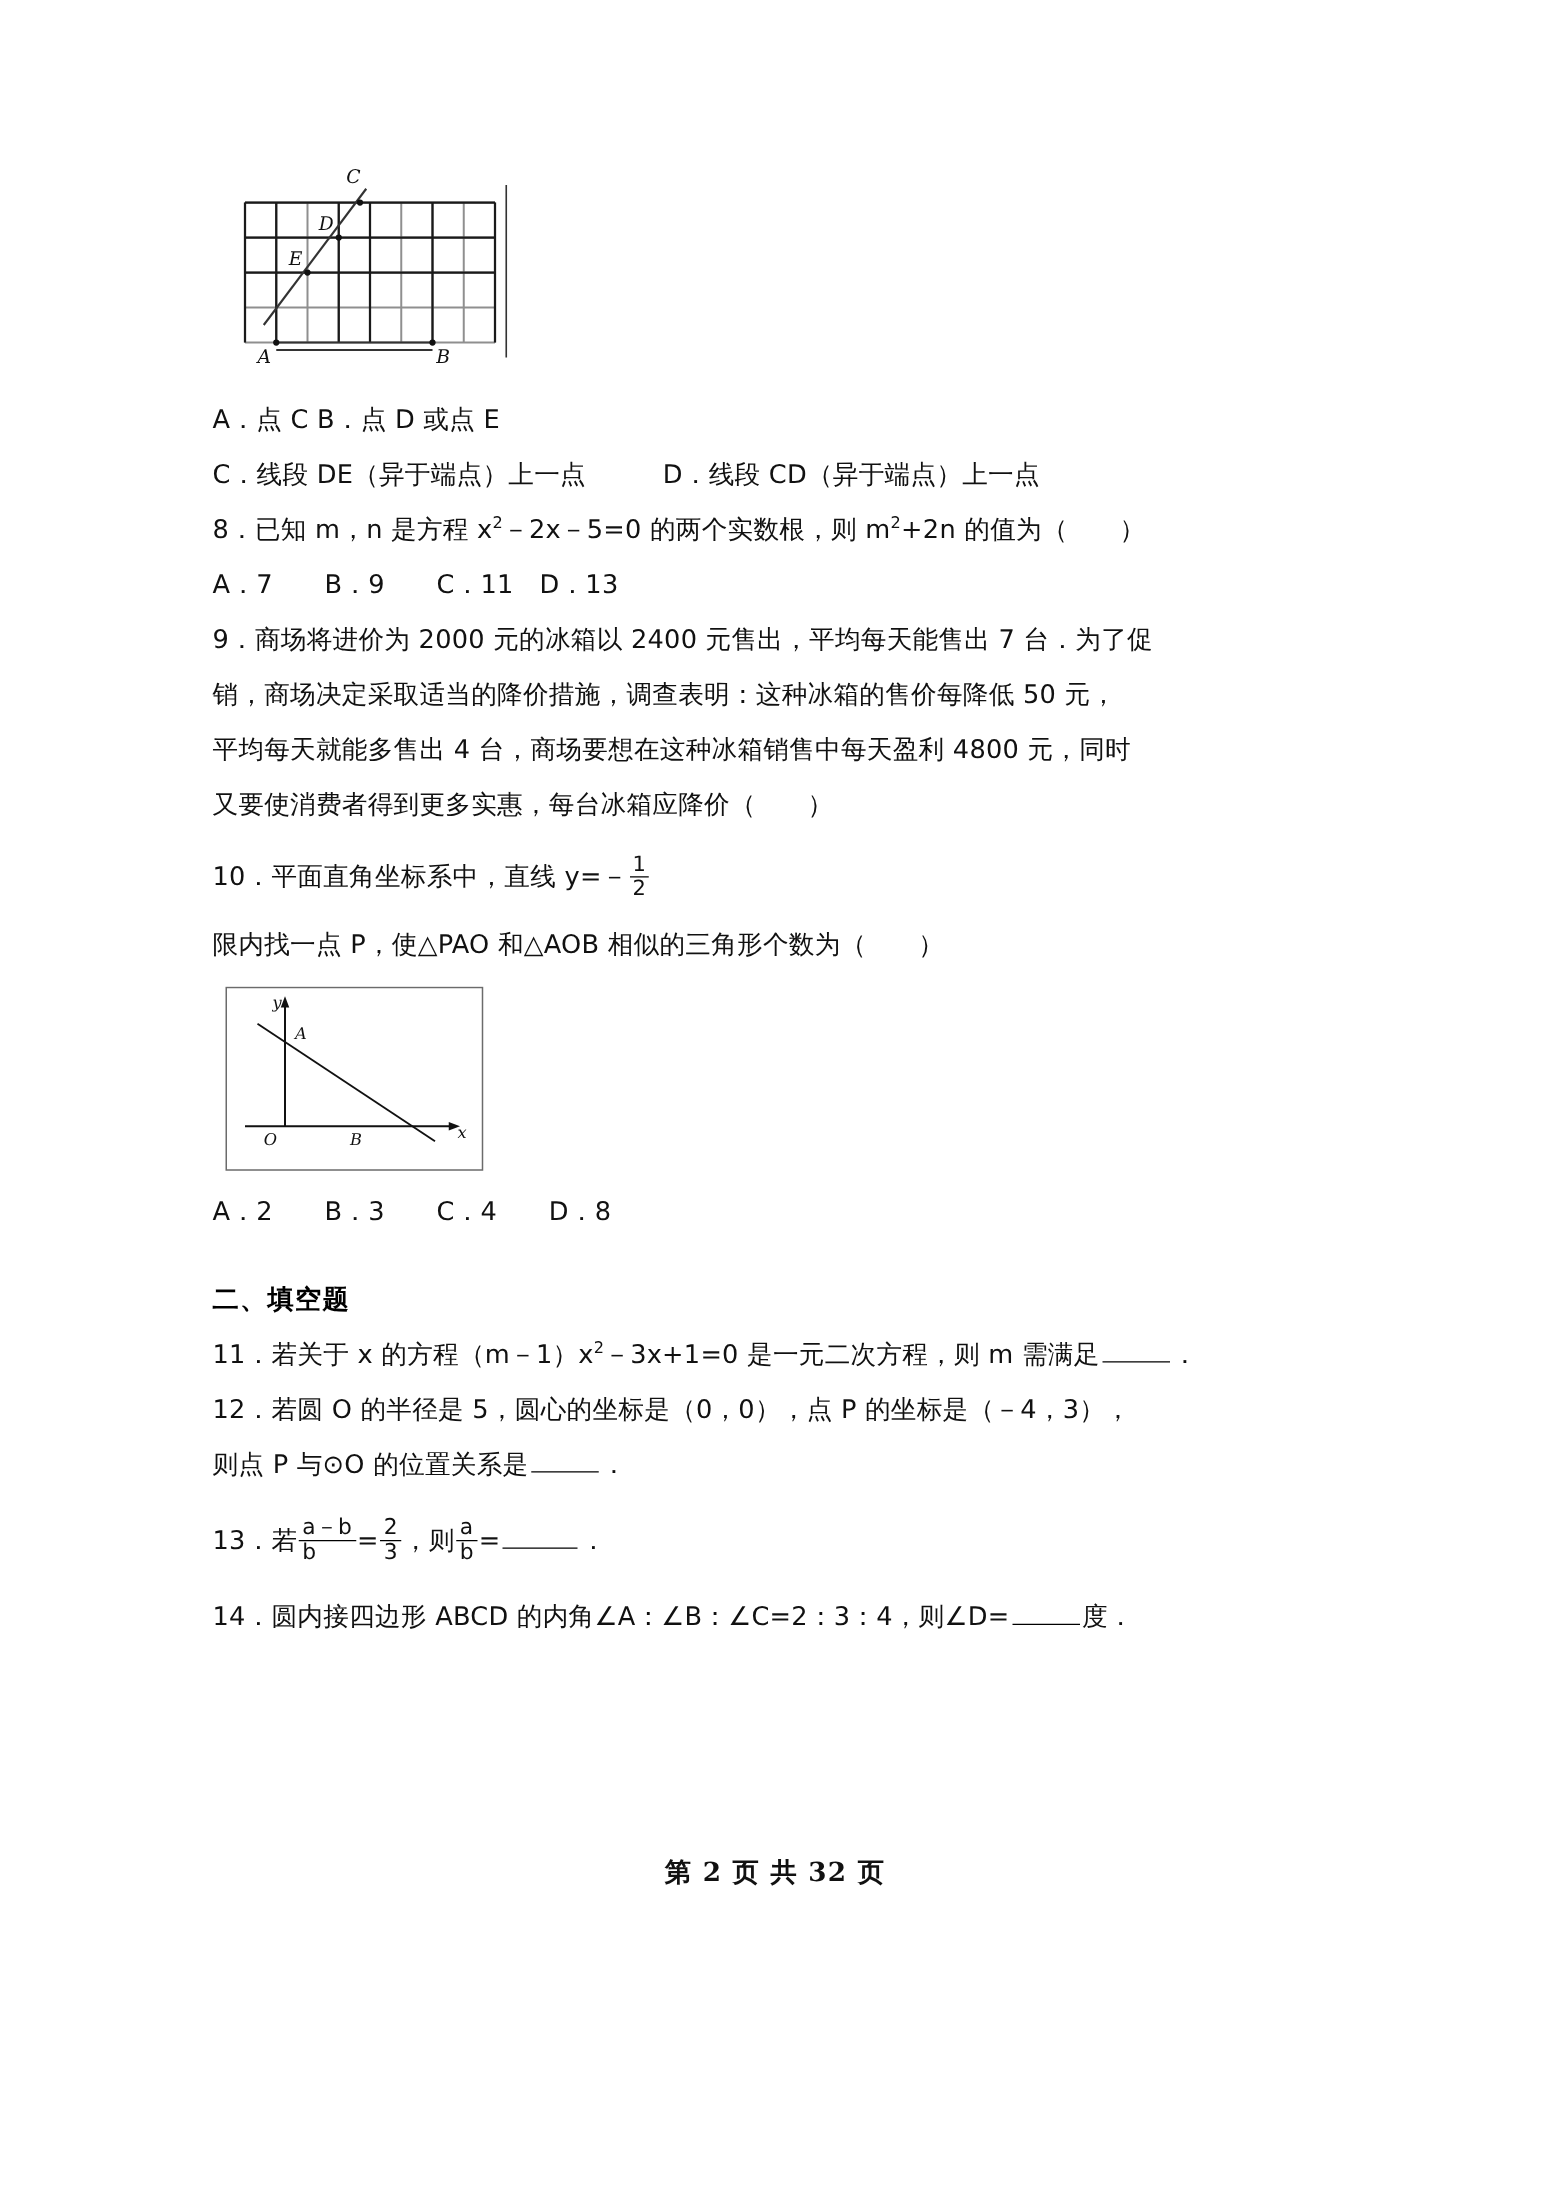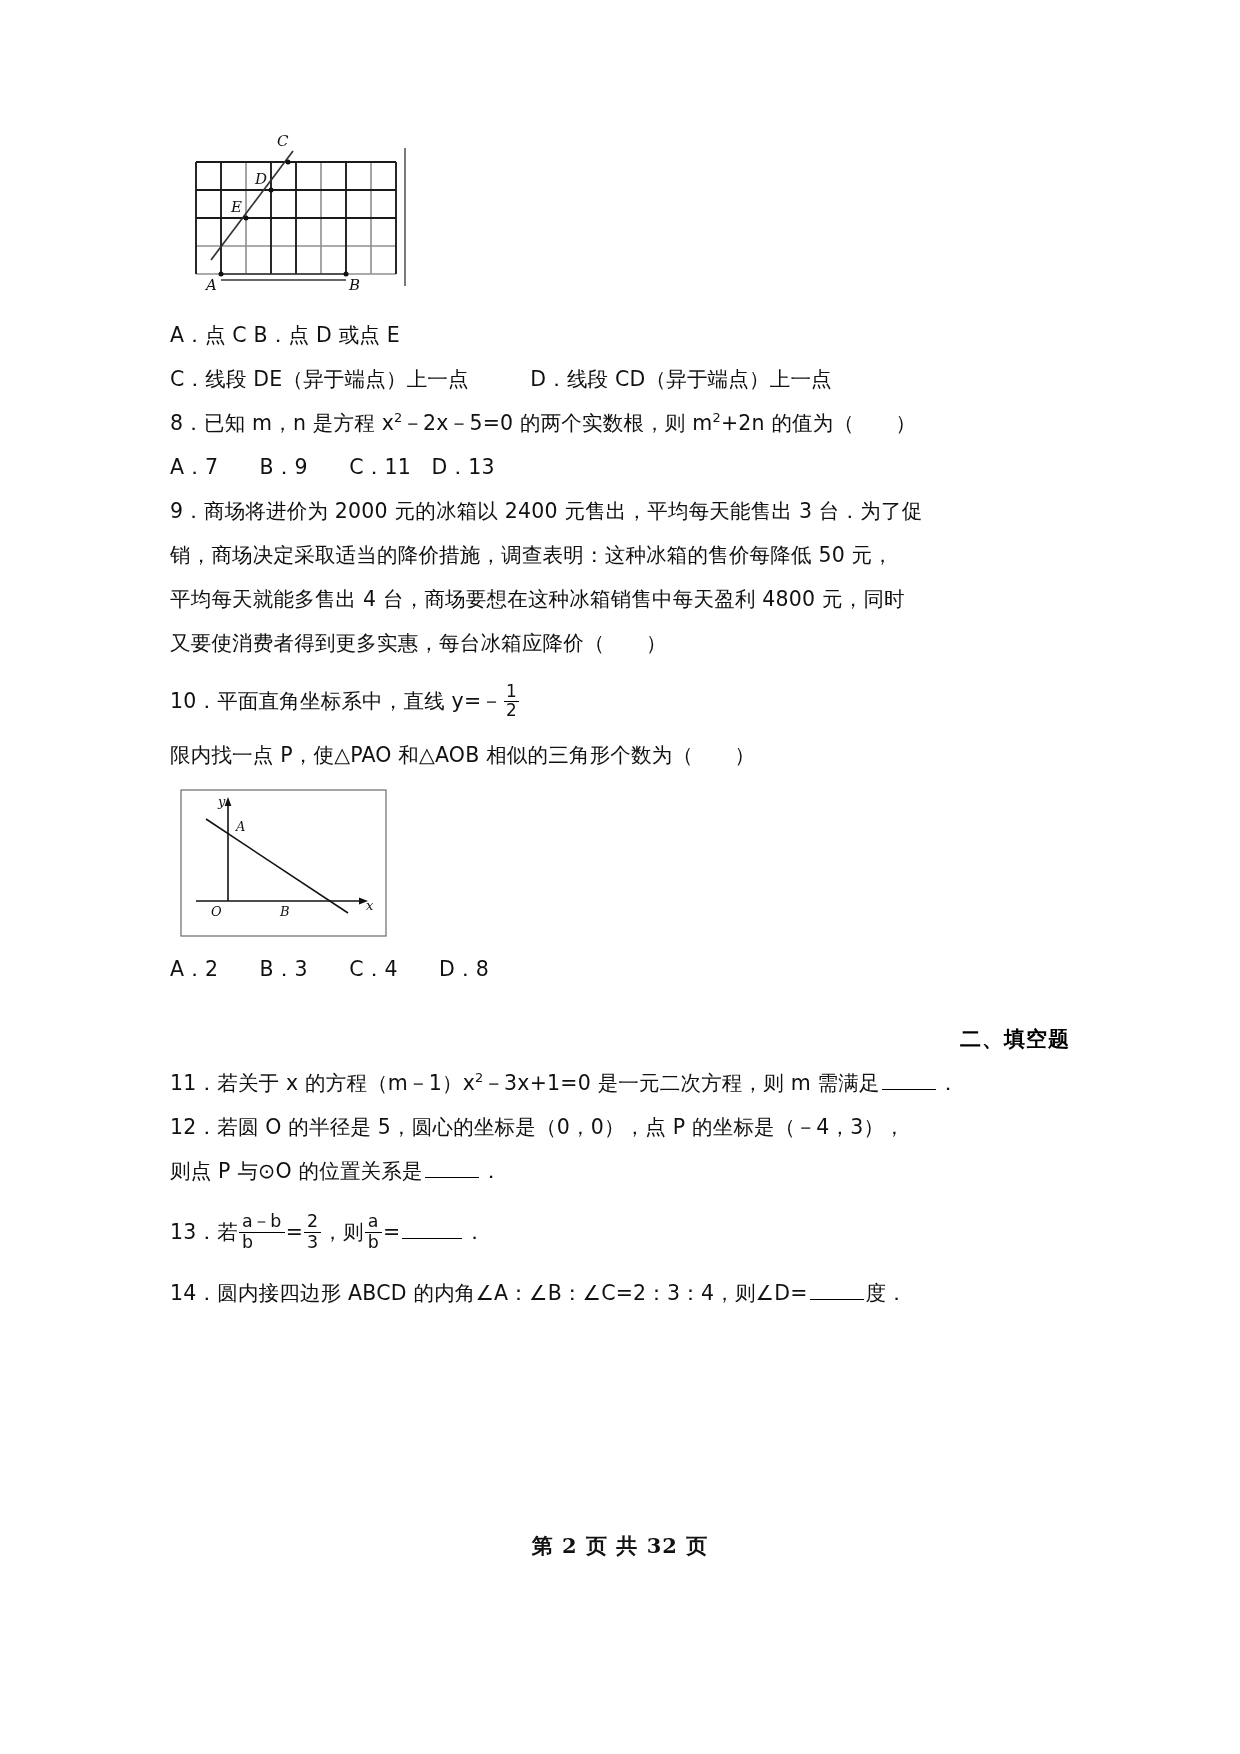--- a/index.html
+++ b/index.html
@@ -98,36 +98,34 @@
     height: 150px;
     margin-left: 10px;
   }
 
   
   .sec-head {
     font-size: 21px;
     font-weight: bold;
     letter-spacing: 1px;
     color: #000;
-    text-align: right;
   }
 
   
   .footer {
     position: absolute;
     left: 0;
     top: 1484px;
     width: 1240px;
     text-align: center;
     font-size: 21px;
     font-family: "DejaVu Serif", "Liberation Serif", serif;
     font-weight: bold;
     letter-spacing: 1px;
     color: #111;
-    margin-top: 48px;
   }
   .ital { font-family: "DejaVu Serif","Liberation Serif", serif; font-style: italic; }
 </style>
 </head>
 <body>
 
 <div class="page">
 
   <div class="content">
 
@@ -194,21 +192,21 @@
       <span style="display:inline-block;width:48px"></span>
       <span>D．线段 CD（异于端点）上一点</span>
     </div>
 
     <div class="qline">
       <span>8．</span><span>已知 m，n 是方程 x</span><sup class="exp">2</sup><span>－2x－5=0 的两个实数根，则 m</span><sup class="exp">2</sup><span>+2n 的值为（　　）</span>
     </div>
     <div class="qline">A．7　　B．9　　C．11　D．13</div>
 
     <div class="qline">
-      <span>9．</span><span>商场将进价为 2000 元的冰箱以 2400 元售出，平均每天能售出 3 台．为了促</span>
+      <span>9．</span><span>商场将进价为 2000 元的冰箱以 2400 元售出，平均每天能售出 7 台．为了促</span>
     </div>
     <div class="qline">销，商场决定采取适当的降价措施，调查表明：这种冰箱的售价每降低 50 元，</div>
     <div class="qline">平均每天就能多售出 4 台，商场要想在这种冰箱销售中每天盈利 4800 元，同时</div>
     <div class="qline">又要使消费者得到更多实惠，每台冰箱应降价（　　）</div>
 
     <div class="gap-sm"></div>
 
     <div class="qline" style="line-height:56px">
       <span>10．</span><span>平面直角坐标系中，直线 y=－</span><span class="frac">
         <span class="num">1</span>

